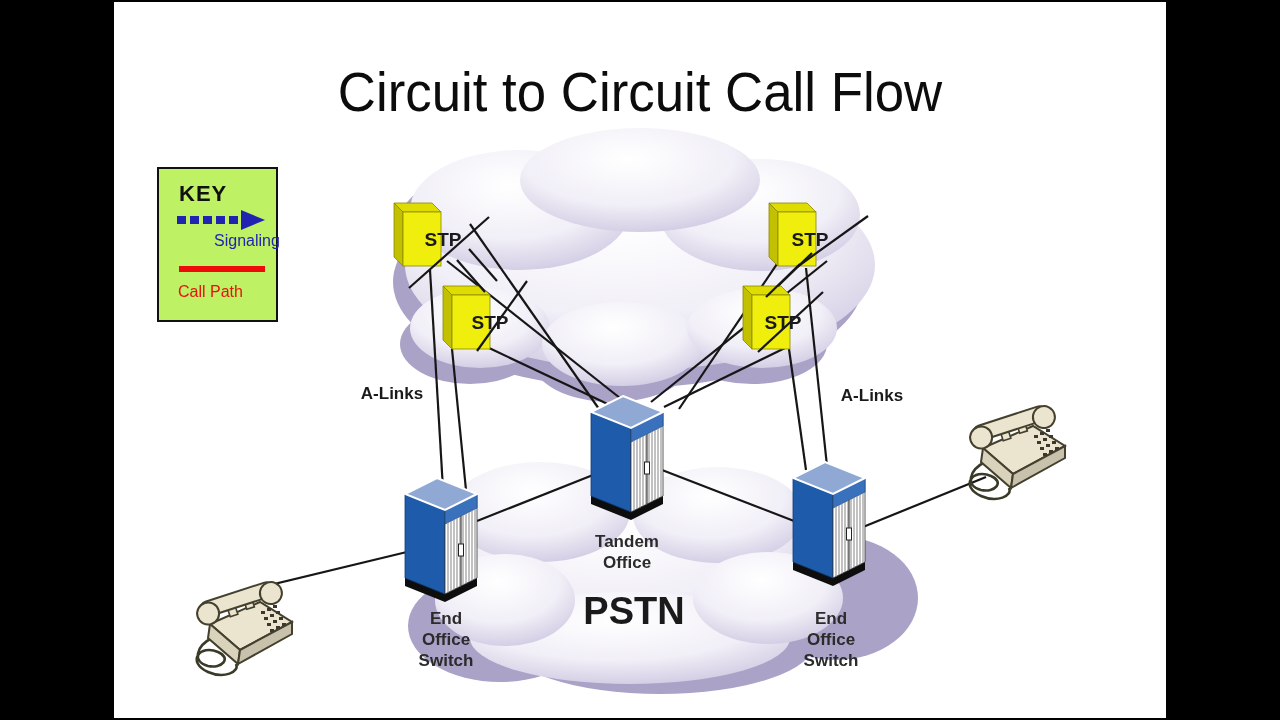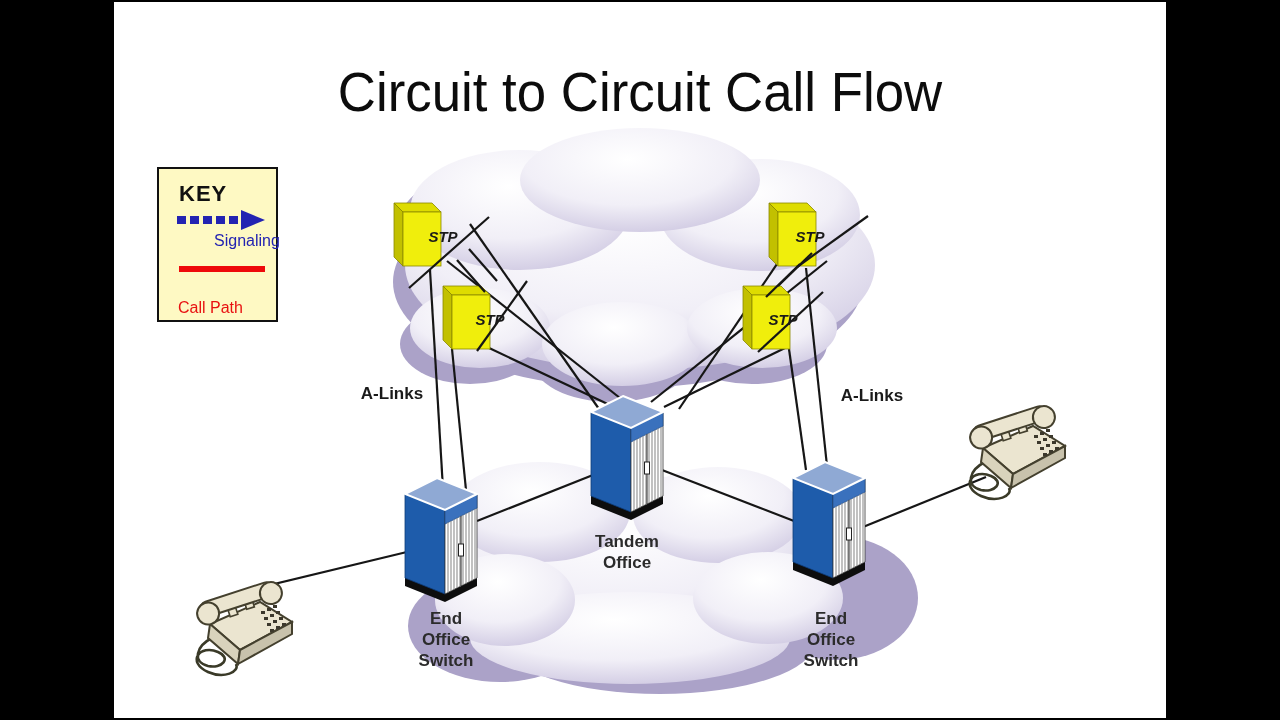--- a/index.html
+++ b/index.html
@@ -6,29 +6,29 @@
   html,body { width:1280px; height:720px; background:#000; overflow:hidden;
               font-family:"Liberation Sans", sans-serif; }
   #stage { position:absolute; left:0; top:0; width:1280px; height:720px; background:#000;border-radius:19px; }
   #slide { position:absolute; left:114px; top:2px; width:1052px; height:716px; background:#ffffff; }
   #diagram-svg { position:absolute; left:0; top:0; width:1280px; height:720px; }
   .abs { position:absolute; }
   .lbl { font-weight:bold; color:#1a1a1a; text-align:center; white-space:pre-line; line-height:1.24; }
   #title { left:140px; top:60px; width:1000px; text-align:center;
            font-size:55px; font-weight:400; color:#0c0c0c; letter-spacing:0px;
            transform:scaleX(0.96); transform-origin:center; }
-  #key-box { left:157px; top:167px; width:121px; height:155px; border:2px solid #111; background:#fef9c3; }
+  #key-box { left:157px; top:167px; width:121px; height:155px; border:2px solid #111; background:#bef264; }
   #key-heading { left:20px; top:12px; font-size:22px; font-weight:bold; color:#111; letter-spacing:1px; }
   #key-arrow { left:18px; top:40px; }
   #key-signaling { left:19px; top:63px; font-size:16px; color:#2323b2;margin-left:36px; }
   #key-redline { left:20px; top:97px; width:86px; height:6px; background:#ee0a0a; }
-  #key-callpath { left:19px; top:130px; font-size:16px; color:#e81111; }
+  #key-callpath { left:19px; top:114px; font-size:16px; color:#e81111; }
   #ss7-label  { left:560px; top:228px; width:130px; font-size:37px; }
   #pstn-label { left:554px; top:588px; width:160px; font-size:38px; }
-  .stp-lbl { width:60px; font-size:15px;font-style:italic; }
+  .stp-lbl { width:60px; font-size:19px; }
   #stp-label-tl { left:413px; top:228px; }
   #stp-label-bl { left:460px; top:311px; }
   #stp-label-tr { left:780px; top:228px; }
   #stp-label-br { left:753px; top:311px; }
   .alinks { width:120px; font-size:17px; }
   #a-links-left  { left:332px; top:383px; }
   #a-links-right { left:812px; top:385px; }
   #tandem-label { left:557px; top:531px; width:140px; font-size:17px; color:#2b2b2b; }
   #end-office-left-label  { left:376px; top:608px; width:140px; font-size:17px; color:#2b2b2b; }
   #end-office-right-label { left:761px; top:608px; width:140px; font-size:17px; color:#2b2b2b; }
@@ -194,20 +194,21 @@
         <rect x="39" y="7" width="9" height="8"></rect>
         <rect x="52" y="7" width="9" height="8"></rect>
         <polygon points="64,1 88,11 64,21"></polygon>
       </g>
     </svg>
     <div id="key-signaling" class="abs">Signaling</div>
     <div id="key-redline" class="abs"></div>
     <div id="key-callpath" class="abs">Call Path</div>
   </div>
 
+  <div id="pstn-label" class="abs lbl">PSTN</div>
 
   <div id="stp-label-tl" class="abs lbl stp-lbl">STP</div>
   <div id="stp-label-bl" class="abs lbl stp-lbl">STP</div>
   <div id="stp-label-tr" class="abs lbl stp-lbl">STP</div>
   <div id="stp-label-br" class="abs lbl stp-lbl">STP</div>
 
   <div id="a-links-left" class="abs lbl alinks">A-Links</div>
   <div id="a-links-right" class="abs lbl alinks">A-Links</div>
 
   <div id="tandem-label" class="abs lbl">Tandem

